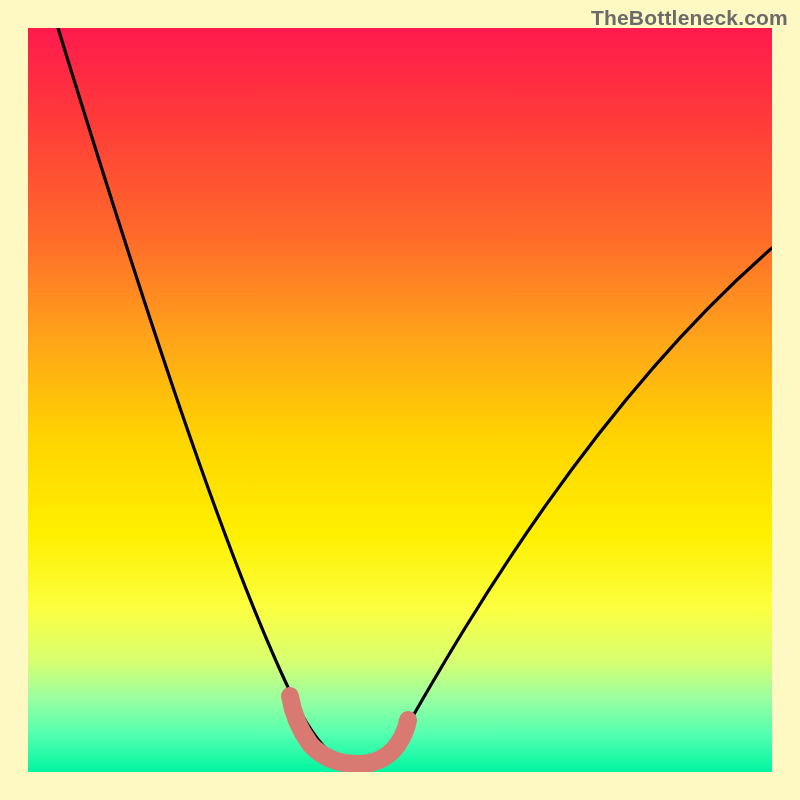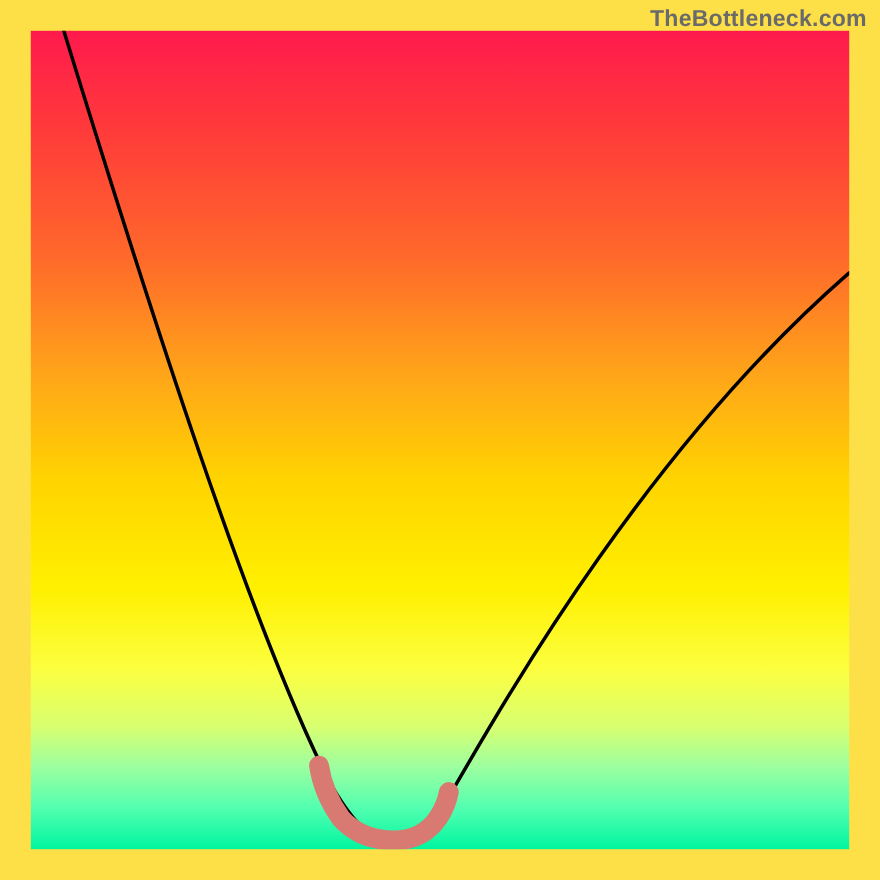--- a/index.html
+++ b/index.html
@@ -1,21 +1,21 @@
 <!DOCTYPE html>
 <html><head>
 <meta charset="utf-8">
 <style>
   * { margin: 0; padding: 0; box-sizing: border-box; }
   html, body { width: 800px; height: 800px; overflow: hidden; background: #000; }
   .stage {
     position: relative;
     width: 800px;
     height: 800px;
-    background: #fde047;
+    background: #fef9c3;
   }
   .plot {
     position: absolute;
     left: 28px;
     top: 28px;
     width: 744px;
     height: 744px;
     background: linear-gradient(
       to bottom,
       #ff1a4d 0%,

